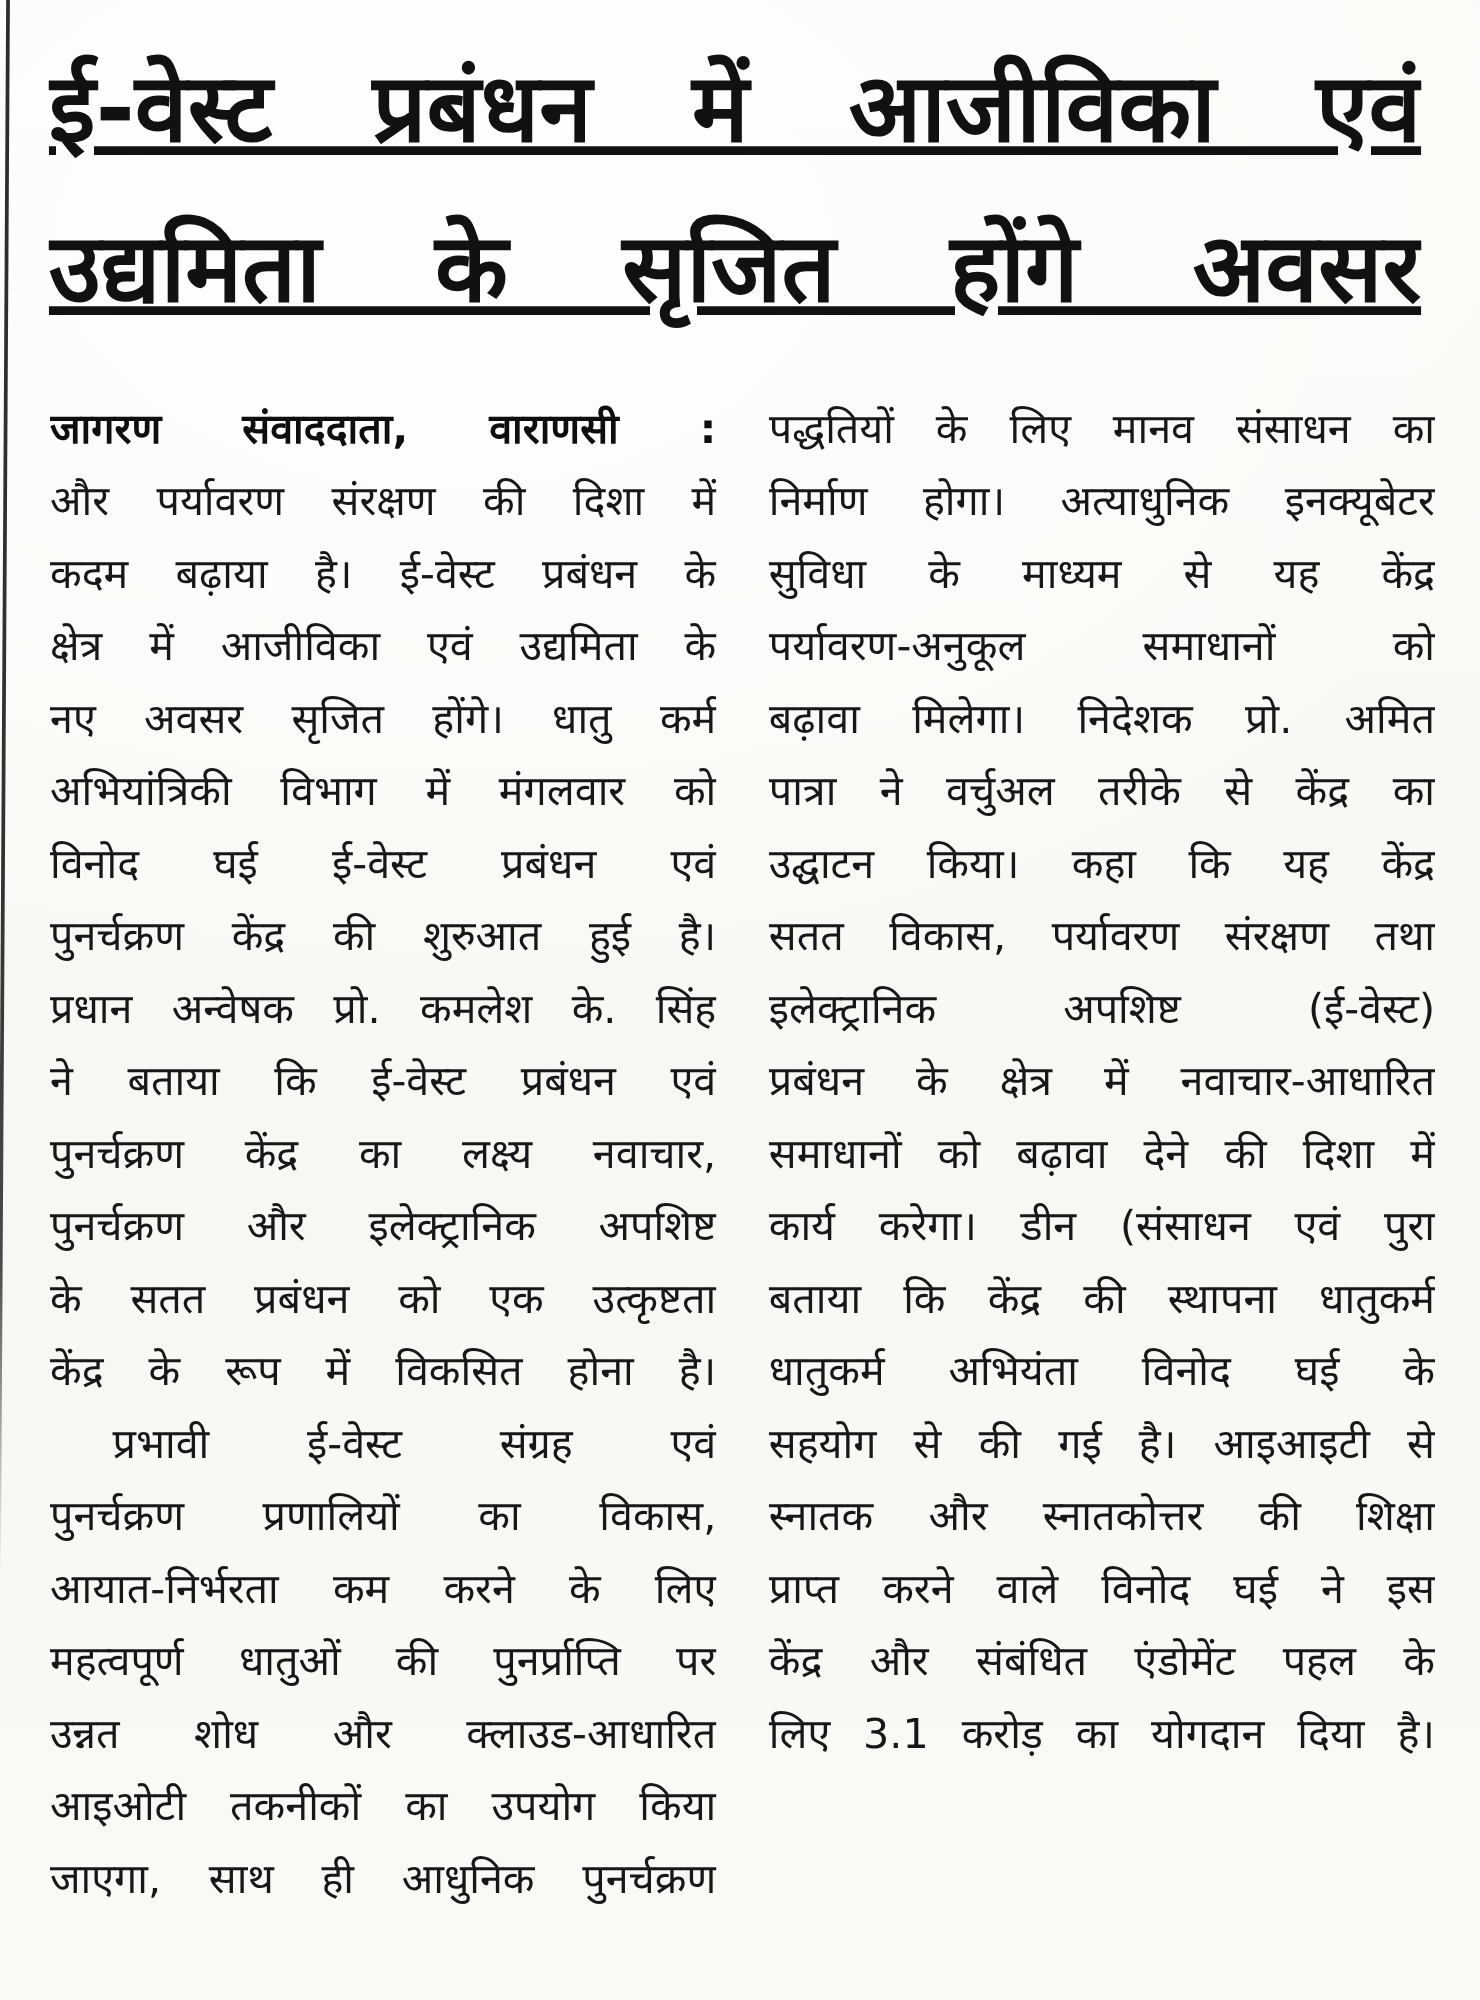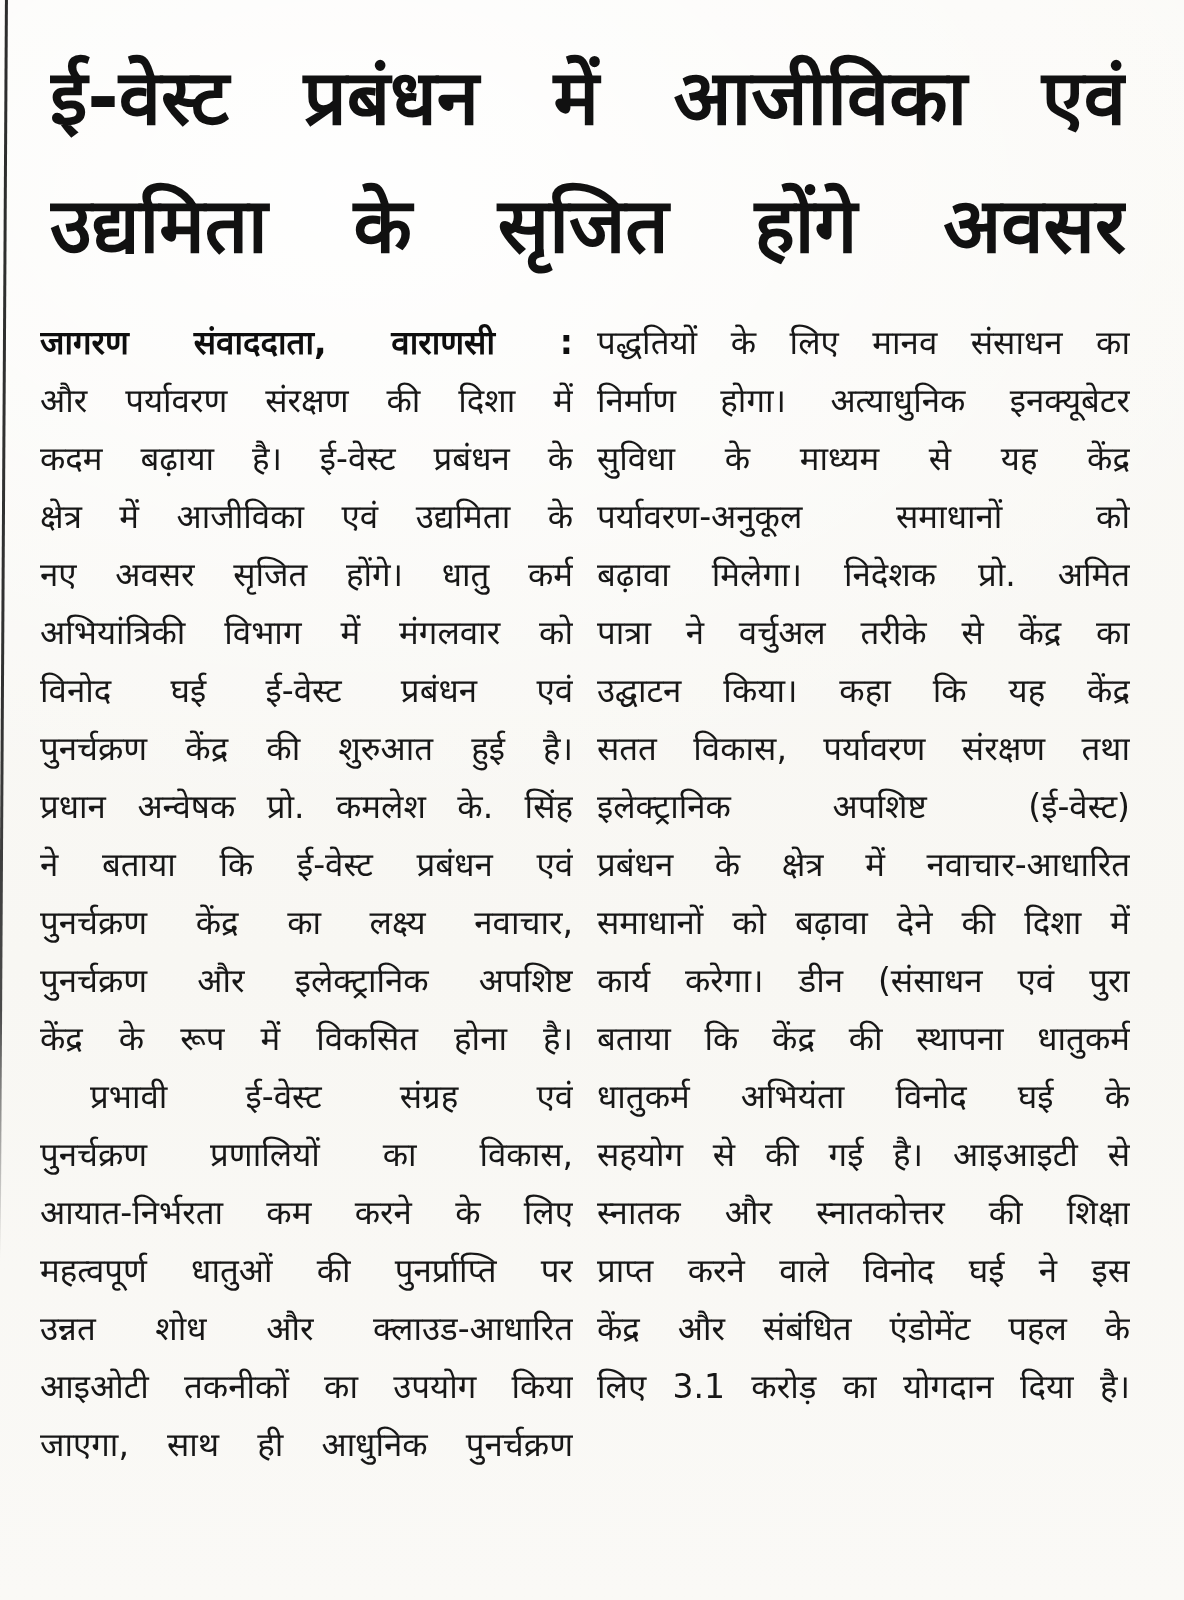--- a/index.html
+++ b/index.html
@@ -29,41 +29,42 @@
     background: linear-gradient(to bottom,
       #2c2c2c 0%, #323232 55%, #4a4a4a 78%, rgba(70,70,70,0) 97%);
     transform: rotate(0.33deg);
     transform-origin: top left;
   }
   .headline {
     position: absolute;
     left: 38px;
     right: 46px;
     top: 22px;
-    margin: 12px;
+    margin: 1px;
     font-size: 76px;
     font-weight: 700;
     letter-spacing: 0;
     color: #111;
+    text-decoration: underline;
   }
   .headline .hline {
     display: block;
     height: 128px;
     line-height: 128px;
     text-align: justify;
     text-align-last: justify;
     overflow: hidden;
   }
   .body-cols {
     position: absolute;
     left: 40px;
     top: 314px;
     width: 1104px;
     display: flex;
-    gap: 24px;
+    gap: 42px;
   }
   .col {
     width: 533px;
     flex: 0 0 533px;
   }
   .line {
     height: 58px;
     line-height: 58px;
     font-size: 33px;
     text-align: justify;
@@ -92,20 +93,21 @@
       <div class="line">कदम बढ़ाया है। ई-वेस्ट प्रबंधन के</div>
       <div class="line">क्षेत्र में आजीविका एवं उद्यमिता के</div>
       <div class="line">नए अवसर सृजित होंगे। धातु कर्म</div>
       <div class="line">अभियांत्रिकी विभाग में मंगलवार को</div>
       <div class="line">विनोद घई ई-वेस्ट प्रबंधन एवं</div>
       <div class="line">पुनर्चक्रण केंद्र की शुरुआत हुई है।</div>
       <div class="line">प्रधान अन्वेषक प्रो. कमलेश के. सिंह</div>
       <div class="line">ने बताया कि ई-वेस्ट प्रबंधन एवं</div>
       <div class="line">पुनर्चक्रण केंद्र का लक्ष्य नवाचार,</div>
       <div class="line">पुनर्चक्रण और इलेक्ट्रानिक अपशिष्ट</div>
+      <div class="line">के सतत प्रबंधन को एक उत्कृष्टता</div>
       <div class="line">केंद्र के रूप में विकसित होना है।</div>
       <div class="line indent">प्रभावी ई-वेस्ट संग्रह एवं</div>
       <div class="line">पुनर्चक्रण प्रणालियों का विकास,</div>
       <div class="line">आयात-निर्भरता कम करने के लिए</div>
       <div class="line">महत्वपूर्ण धातुओं की पुनर्प्राप्ति पर</div>
       <div class="line">उन्नत शोध और क्लाउड-आधारित</div>
       <div class="line">आइओटी तकनीकों का उपयोग किया</div>
       <div class="line">जाएगा, साथ ही आधुनिक पुनर्चक्रण</div>
     </div>
 

